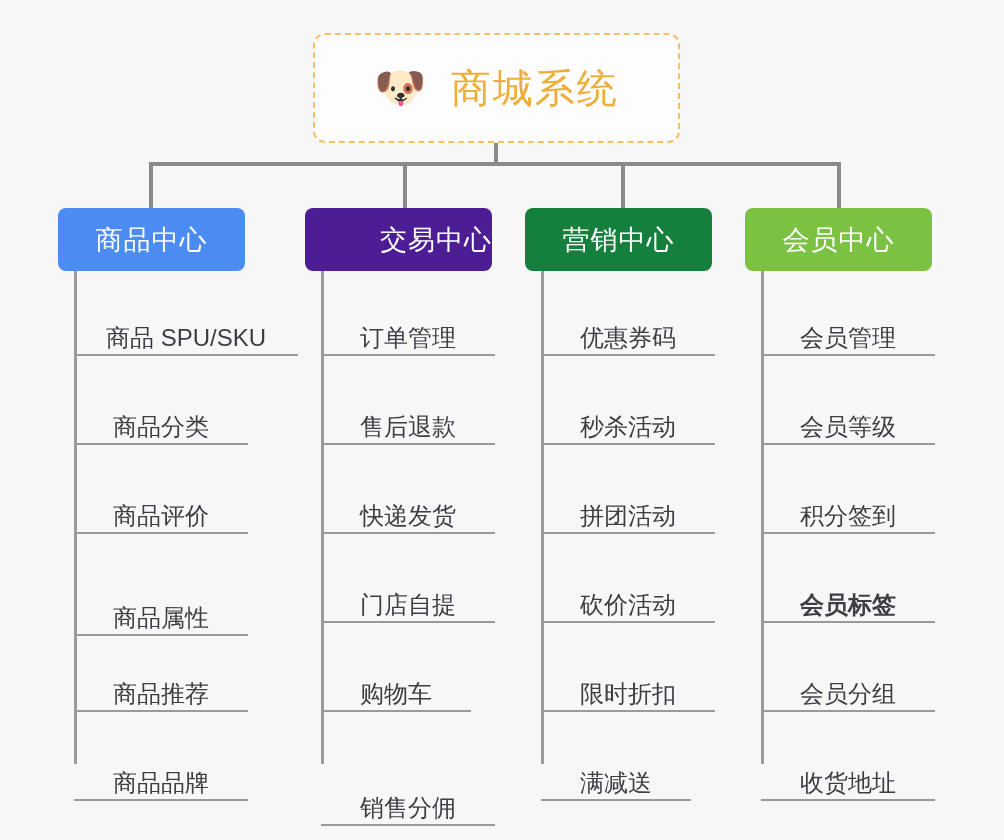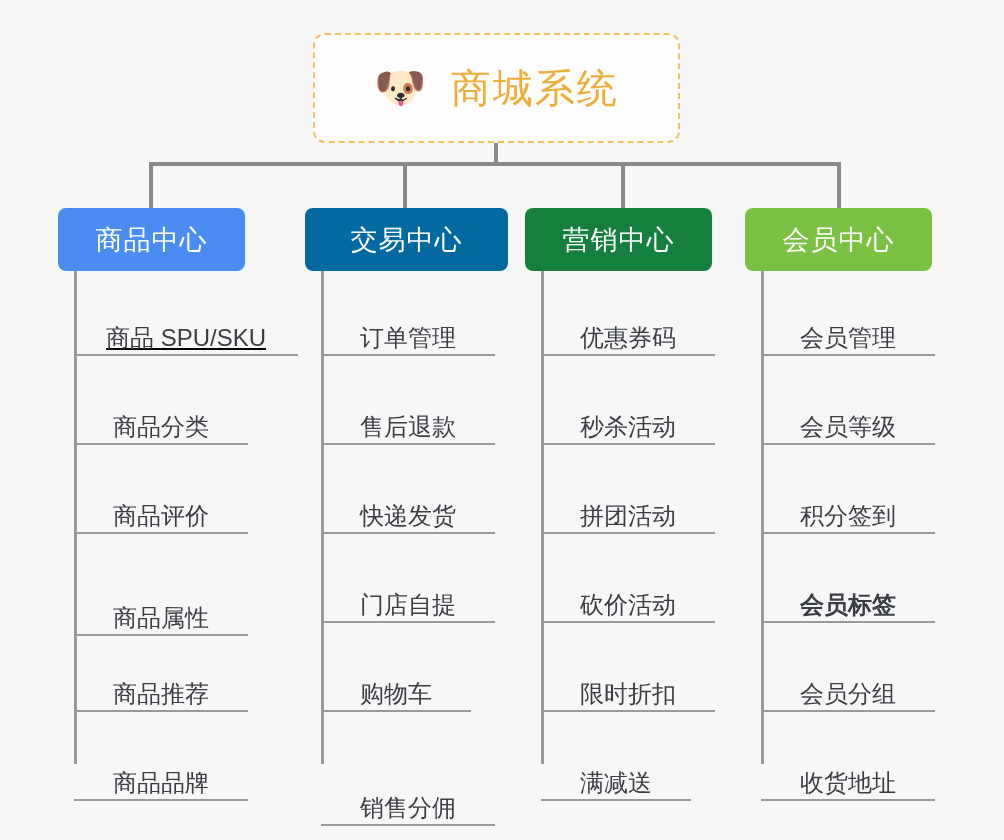--- a/index.html
+++ b/index.html
@@ -115,42 +115,42 @@
   <div class="conn conn-v" style="left: 149px; top: 162px; height: 46px; background: rgb(138, 138, 138);"></div>
   <div class="conn conn-v" style="left: 403px; top: 162px; height: 46px; background: rgb(138, 138, 138);"></div>
   <div class="conn conn-v" style="left: 621px; top: 162px; height: 46px; background: rgb(138, 138, 138);"></div>
   <div class="conn conn-v" style="left: 837px; top: 162px; height: 46px; background: rgb(138, 138, 138);"></div>
 
   <div class="branch" style="left:58px; width:240px;">
     <div class="branch-head" style="width: 187px; background: rgb(74, 140, 242);">
       <span>商品中心</span>
     </div>
     <div class="branch-spine" style="height:493px;"></div>
-    <div class="leaf" style="top:100px; width:224px;text-decoration:underline;">
+    <div class="leaf" style="top:100px; width:224px;">
         <span class="leaf-label">商品 SPU/SKU</span>
       </div>
     <div class="leaf" style="top:189px; width:174px;">
         <span class="leaf-label">商品分类</span>
       </div>
     <div class="leaf" style="top:278px; width:174px;">
         <span class="leaf-label">商品评价</span>
       </div>
     <div class="leaf" style="top:380px; width:174px;">
         <span class="leaf-label">商品属性</span>
       </div>
     <div class="leaf" style="top:456px; width:174px;">
         <span class="leaf-label">商品推荐</span>
       </div>
     <div class="leaf" style="top:545px; width:174px;">
         <span class="leaf-label">商品品牌</span>
       </div>
   </div>
 
   <div class="branch" style="left:305px; width:200px;">
-    <div class="branch-head" style="width: 203px; background: #0369a1;">
+    <div class="branch-head" style="width: 187px; background: #4c1d95; justify-content: flex-end;">
       <span>交易中心</span>
     </div>
     <div class="branch-spine" style="height:493px;"></div>
     <div class="leaf" style="top:100px; width:174px;">
         <span class="leaf-label">订单管理</span>
       </div>
     <div class="leaf" style="top:189px; width:174px;">
         <span class="leaf-label">售后退款</span>
       </div>
     <div class="leaf" style="top:278px; width:174px;">

